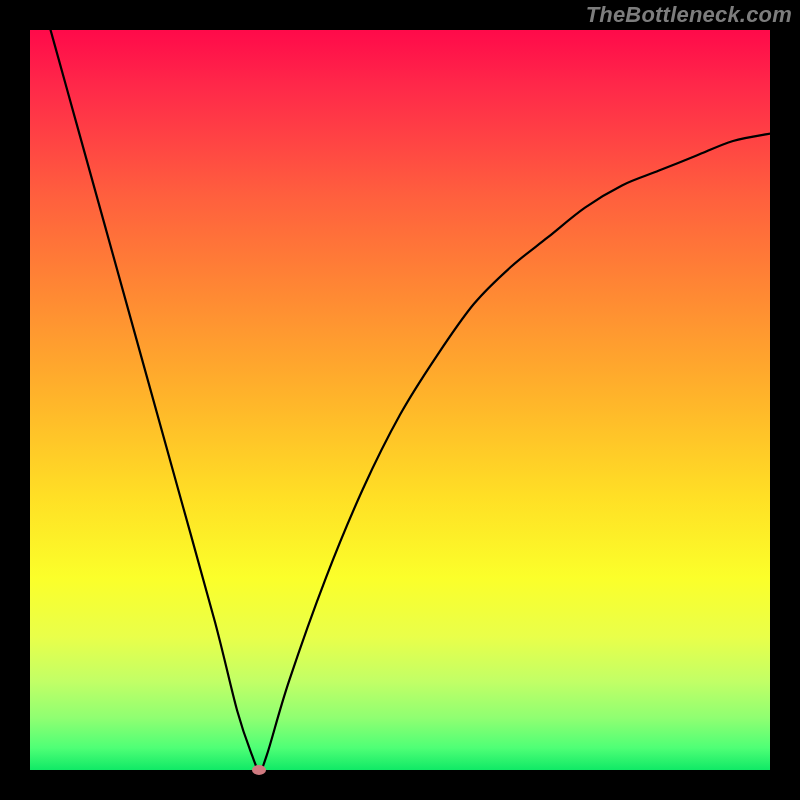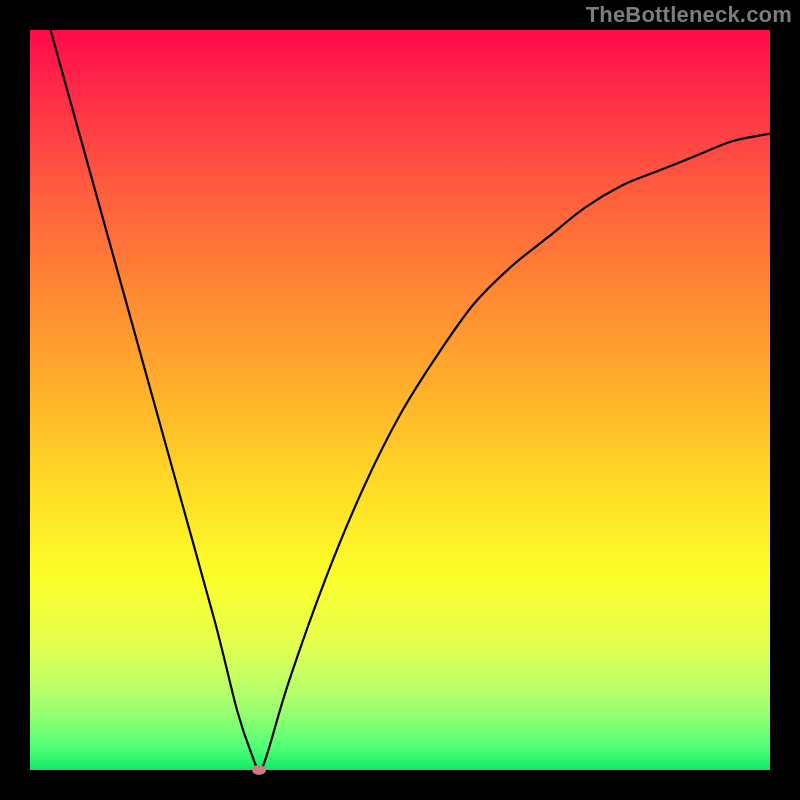--- a/index.html
+++ b/index.html
@@ -18,20 +18,21 @@
   }
   .watermark {
     position: absolute;
     top: 2px;
     right: 8px;
     color: #7d7d7d;
     font-size: 22px;
     font-weight: 600;
     letter-spacing: 0.2px;
     z-index: 10;
+    font-style: italic;
   }
   .plot-outer {
     position: absolute;
     left: 30px;
     top: 30px;
     width: 740px;
     height: 740px;
     background: #000;
   }
   .gradient {

